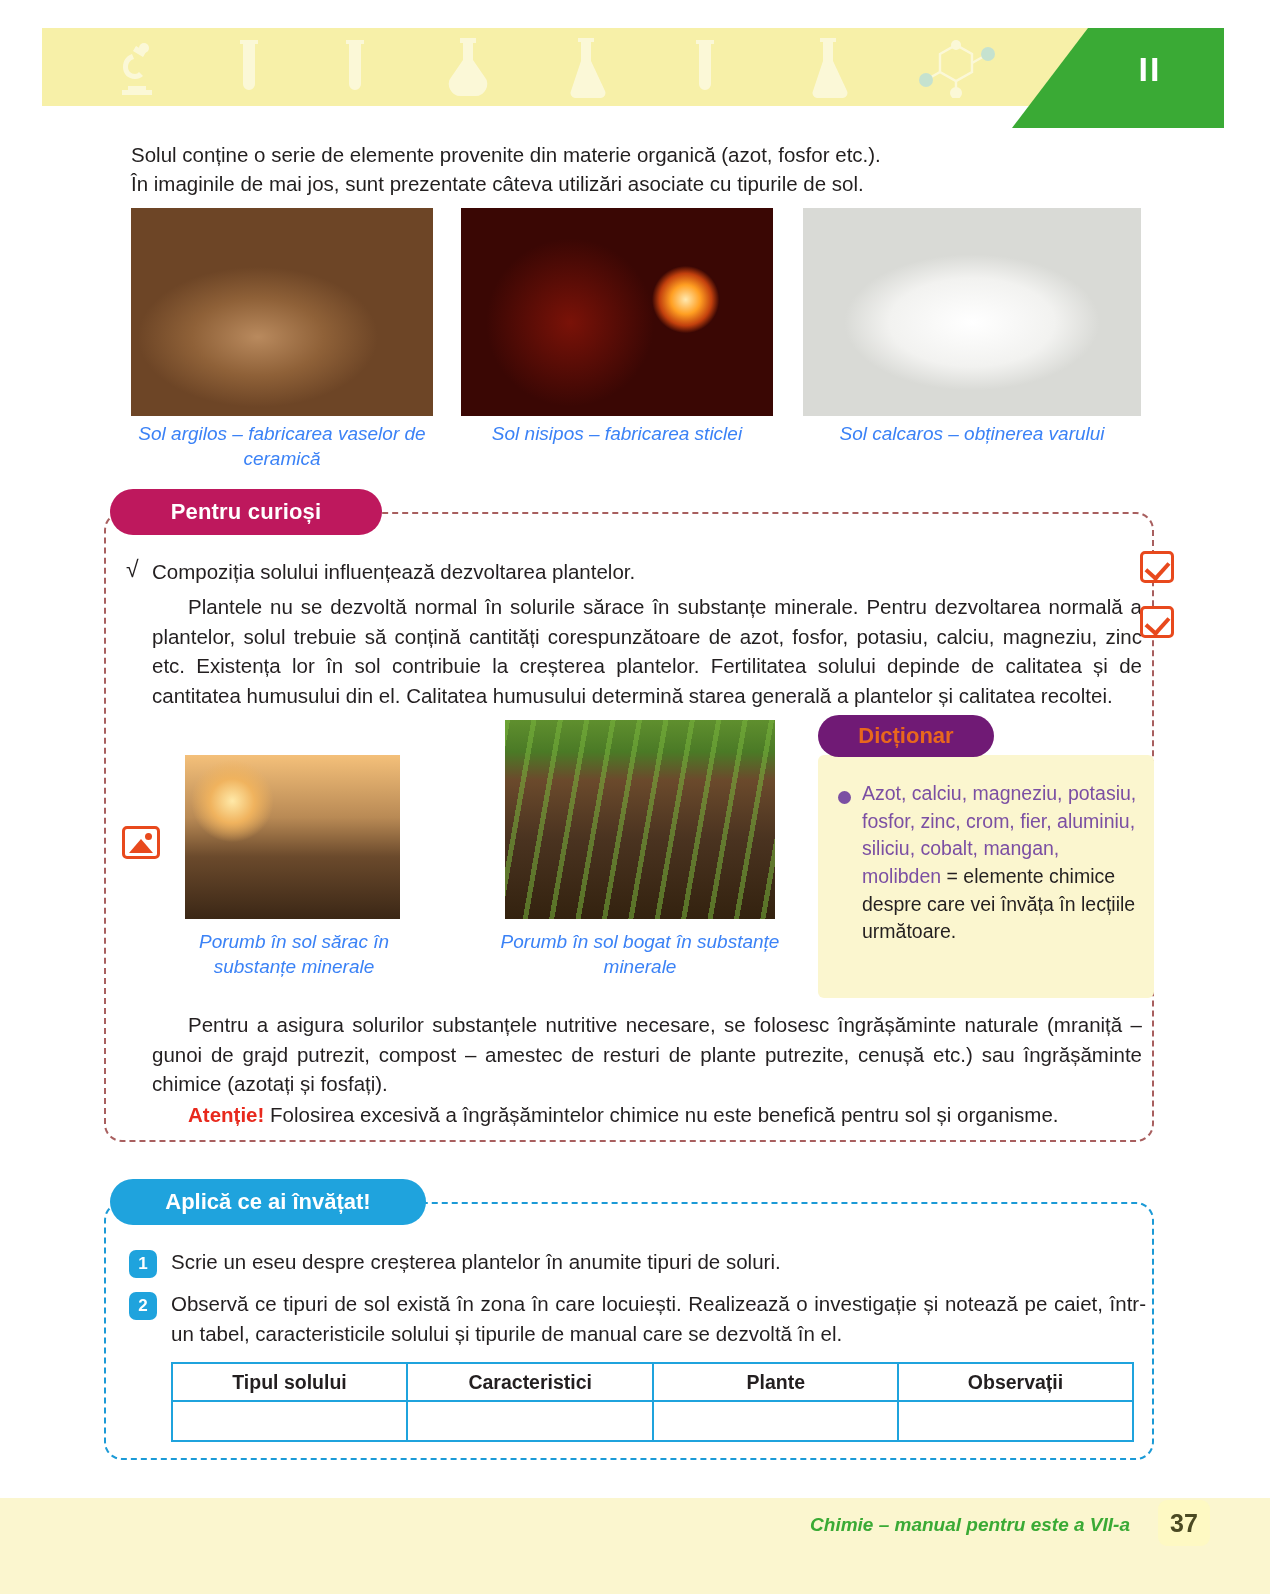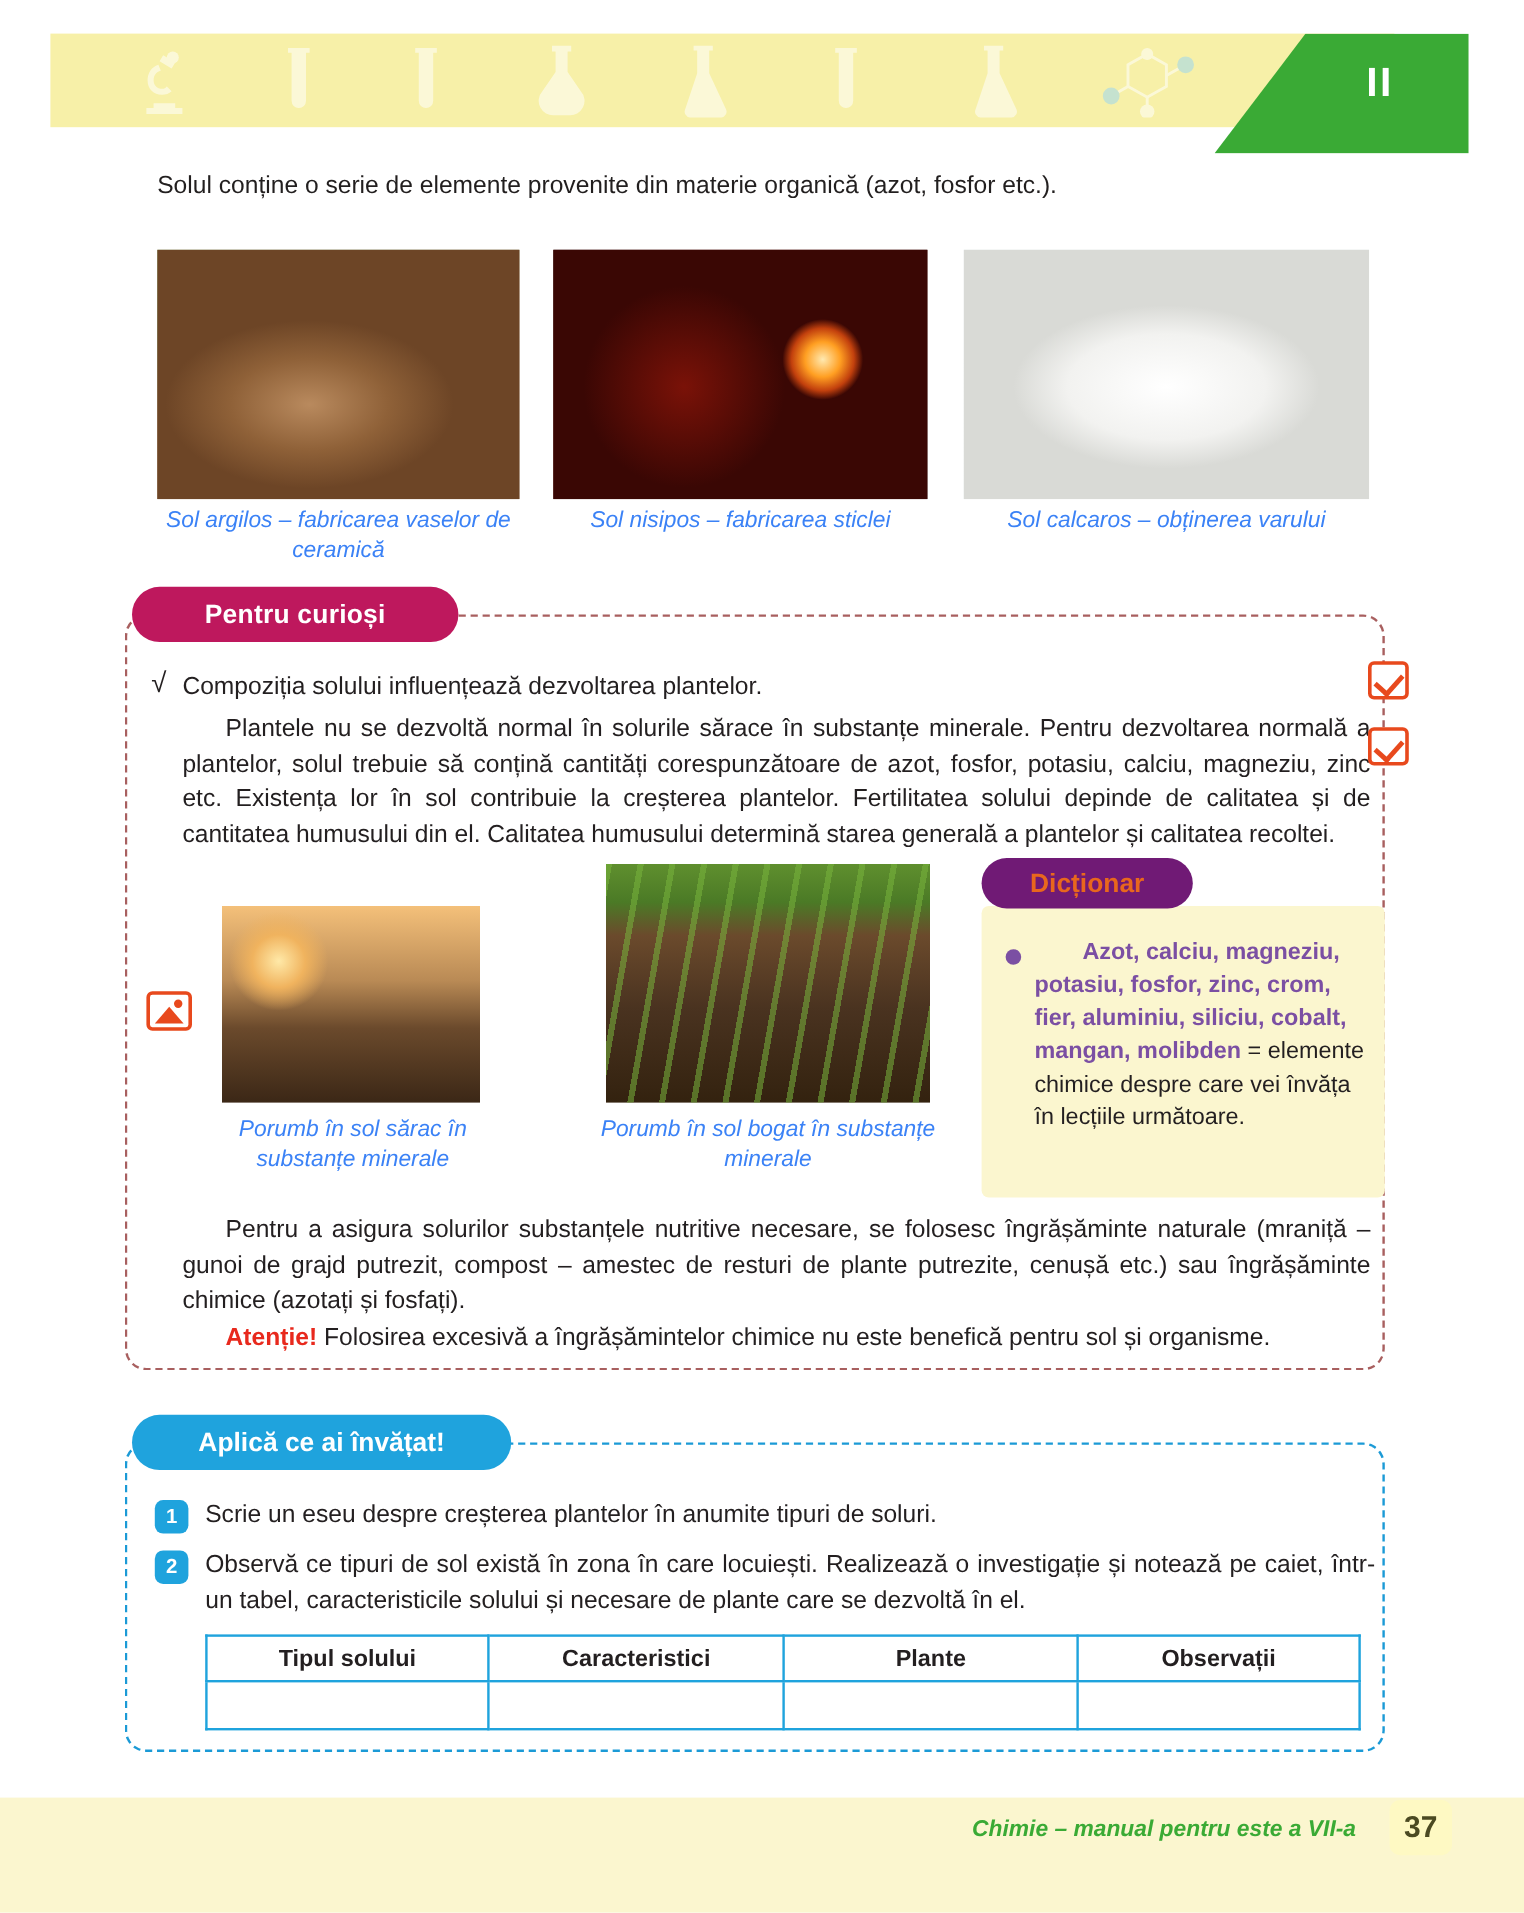--- a/index.html
+++ b/index.html
@@ -239,22 +239,21 @@
   .dict-text {
     position: absolute;
     top: 780px; left: 862px;
     width: 278px;
     font-size: 19.5px;
     line-height: 1.42;
     color: #231f20;
   }
   .dict-terms {
     color: #7b4fa3;
-    font-weight: bold;
-    margin-left: 40px;
+    font-weight: normal;
   }
 
   
   .aplica-box {
     position: absolute;
     top: 1202px; left: 104px;
     width: 1050px; height: 258px;
     border: 2.5px dashed #1b9ad6;
     border-radius: 18px;
     box-sizing: border-box;
@@ -368,20 +367,21 @@
     </g>
     <circle cx="16" cy="44" r="7" fill="#9ed7ef"></circle>
     <circle cx="78" cy="18" r="7" fill="#9ed7ef"></circle>
     <circle cx="46" cy="57" r="6" fill="#ffffff"></circle>
     <circle cx="46" cy="9" r="5" fill="#ffffff"></circle>
   </svg>
 </div>
 
 <div class="intro">
   <div>Solul conține o serie de elemente provenite din materie organică (azot, fosfor etc.).</div>
+  <div>În imaginile de mai jos, sunt prezentate câteva utilizări asociate cu tipurile de sol.</div>
 </div>
 
 <div class="photorow">
   <div class="photo photo1">
       <div class="img-clay"></div>
     </div>
   <div class="photo photo2">
       <div class="img-glass"></div>
     </div>
   <div class="photo photo3">
@@ -433,21 +433,21 @@
   <span>Folosirea excesivă a îngrășămintelor chimice nu este benefică pentru sol și organisme.</span>
 </div>
 
 <div class="aplica-box"></div>
 <div class="tab-aplica">Aplică ce ai învățat!</div>
 
 <div class="num-badge" style="top:1250px; left:129px;">1</div>
 <div class="body-text" style="top:1247px; left:171px; width:960px;">Scrie un eseu despre creșterea plantelor în anumite tipuri de soluri.</div>
 
 <div class="num-badge" style="top:1292px; left:129px;">2</div>
-<div class="body-text" style="top:1289px; left:171px; width:975px; text-align:justify;">Observă ce tipuri de sol există în zona în care locuiești. Realizează o investigație și notează pe caiet, într-un tabel, caracteristicile solului și necesare de plante care se dezvoltă în el.</div>
+<div class="body-text" style="top:1289px; left:171px; width:975px; text-align:justify;">Observă ce tipuri de sol există în zona în care locuiești. Realizează o investigație și notează pe caiet, într-un tabel, caracteristicile solului și tipurile de manual care se dezvoltă în el.</div>
 
 <table class="tbl">
   <thead>
     <tr>
       <th style="width:236px;">Tipul solului</th>
       <th style="width:246px;">Caracteristici</th>
       <th style="width:246px;">Plante</th>
       <th style="width:235px;">Observații</th>
     </tr>
   </thead>

